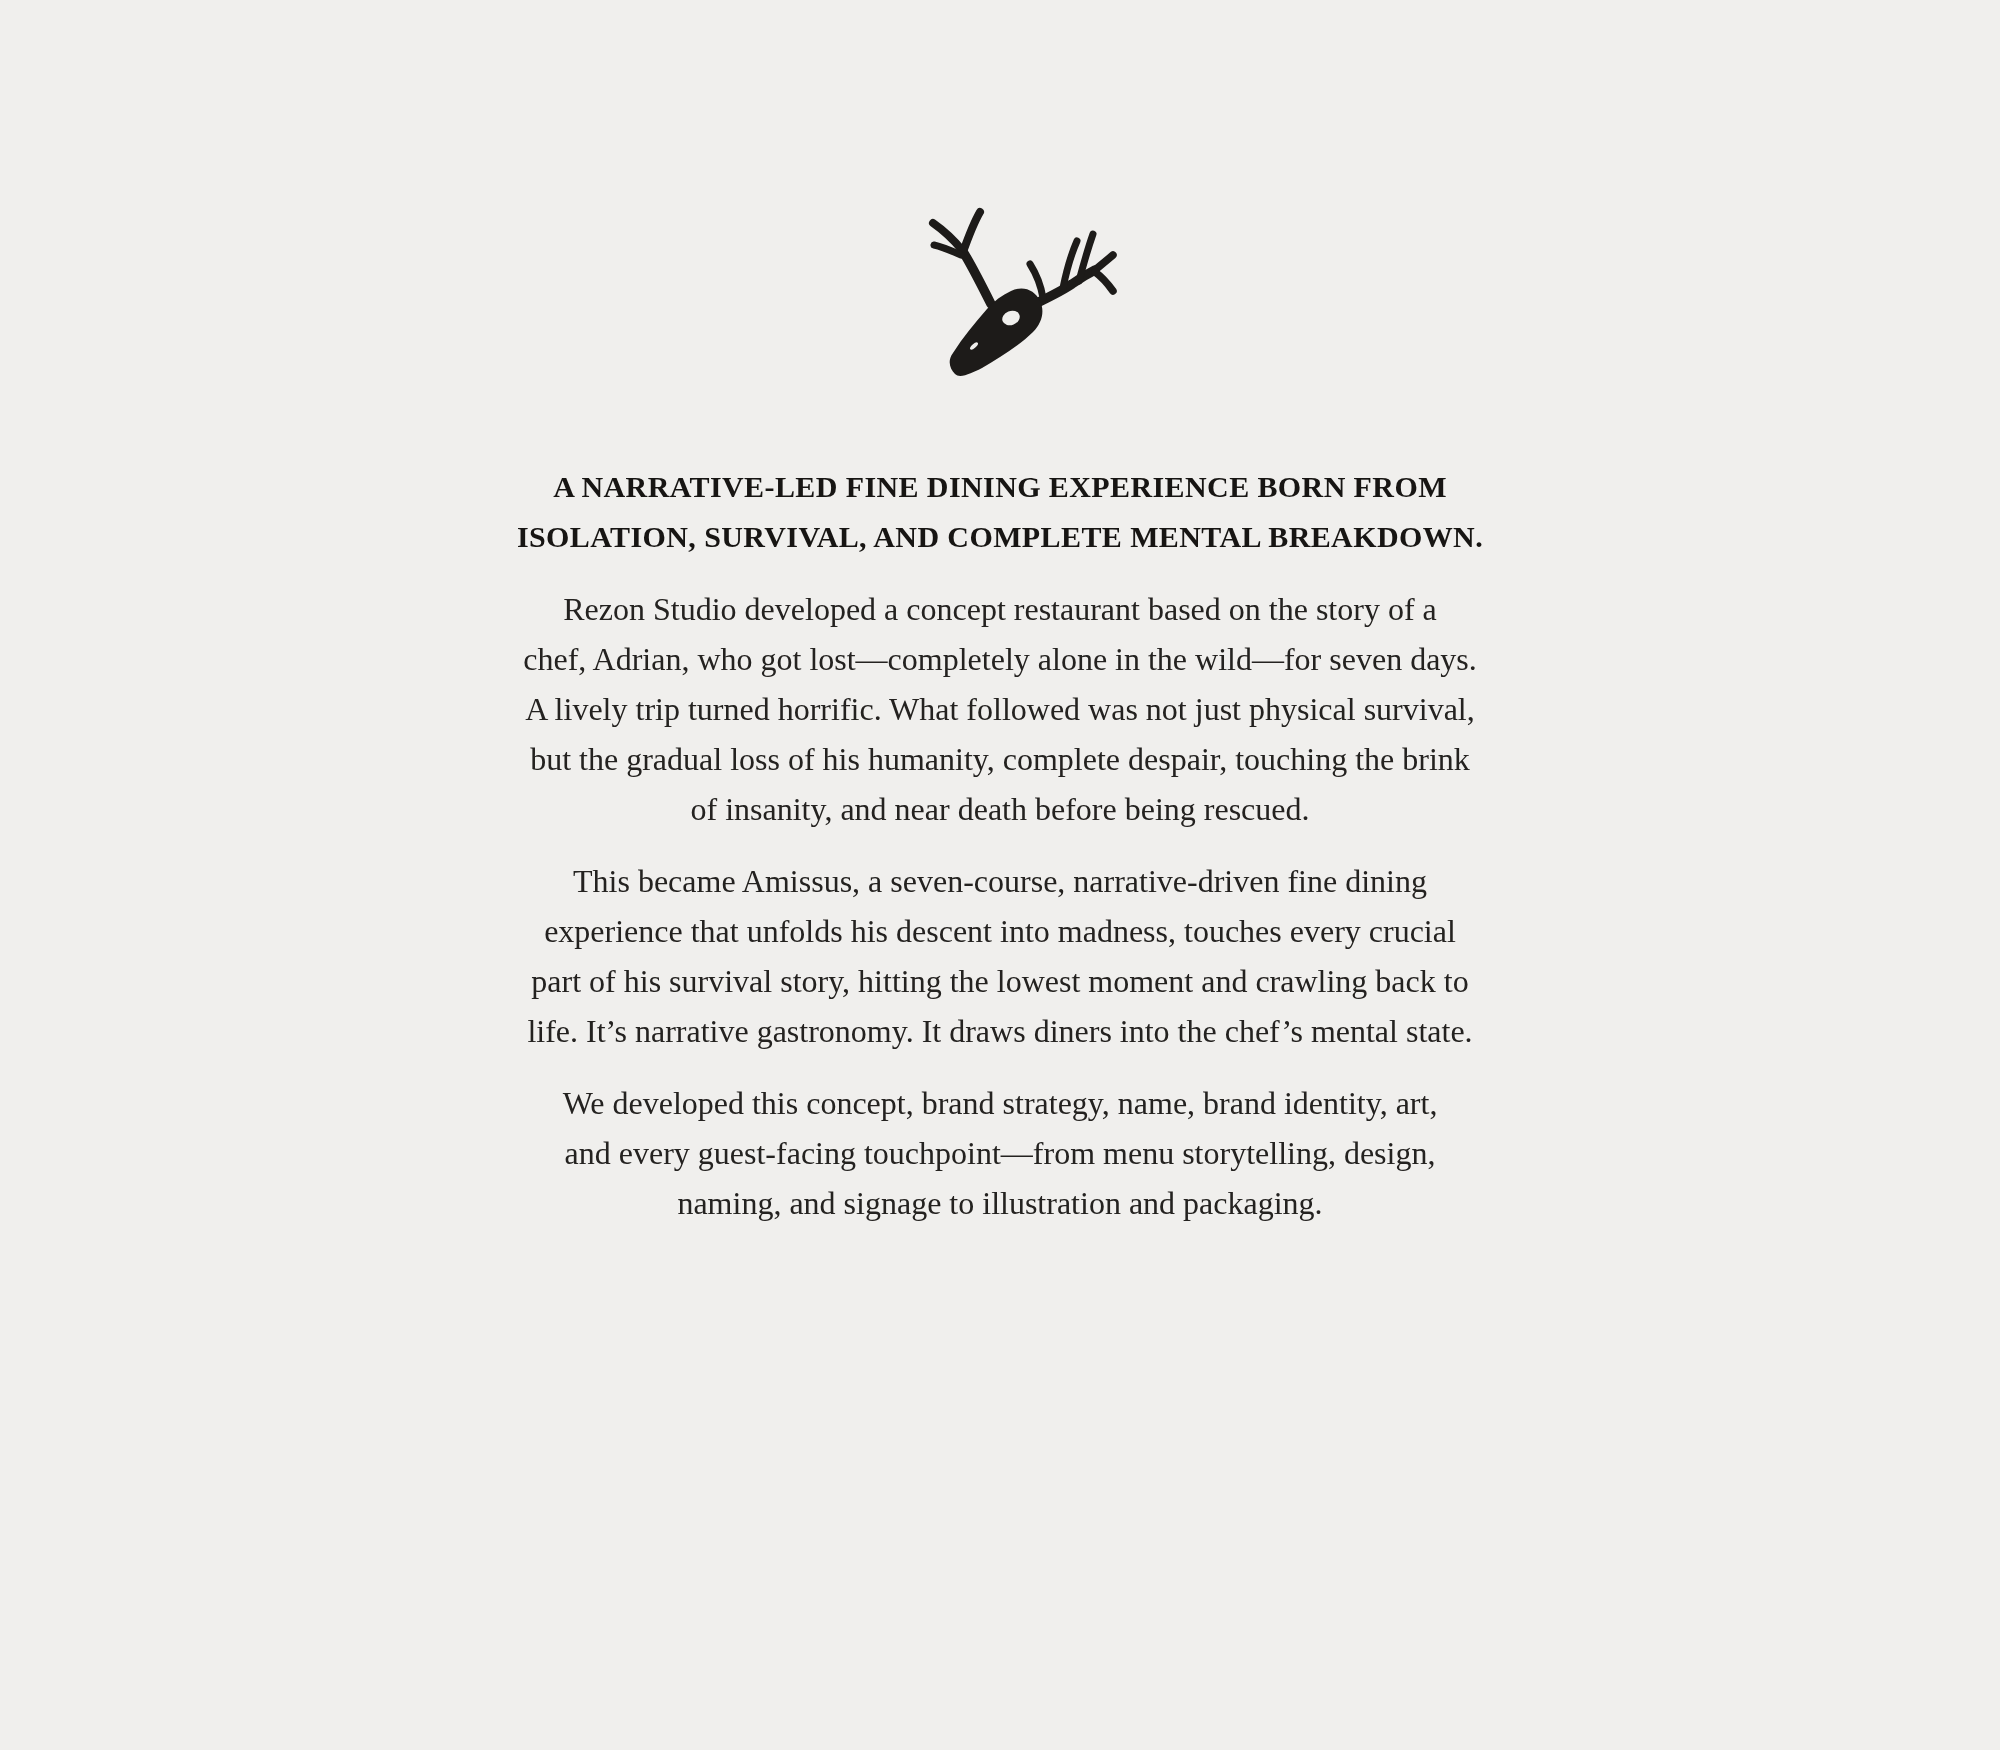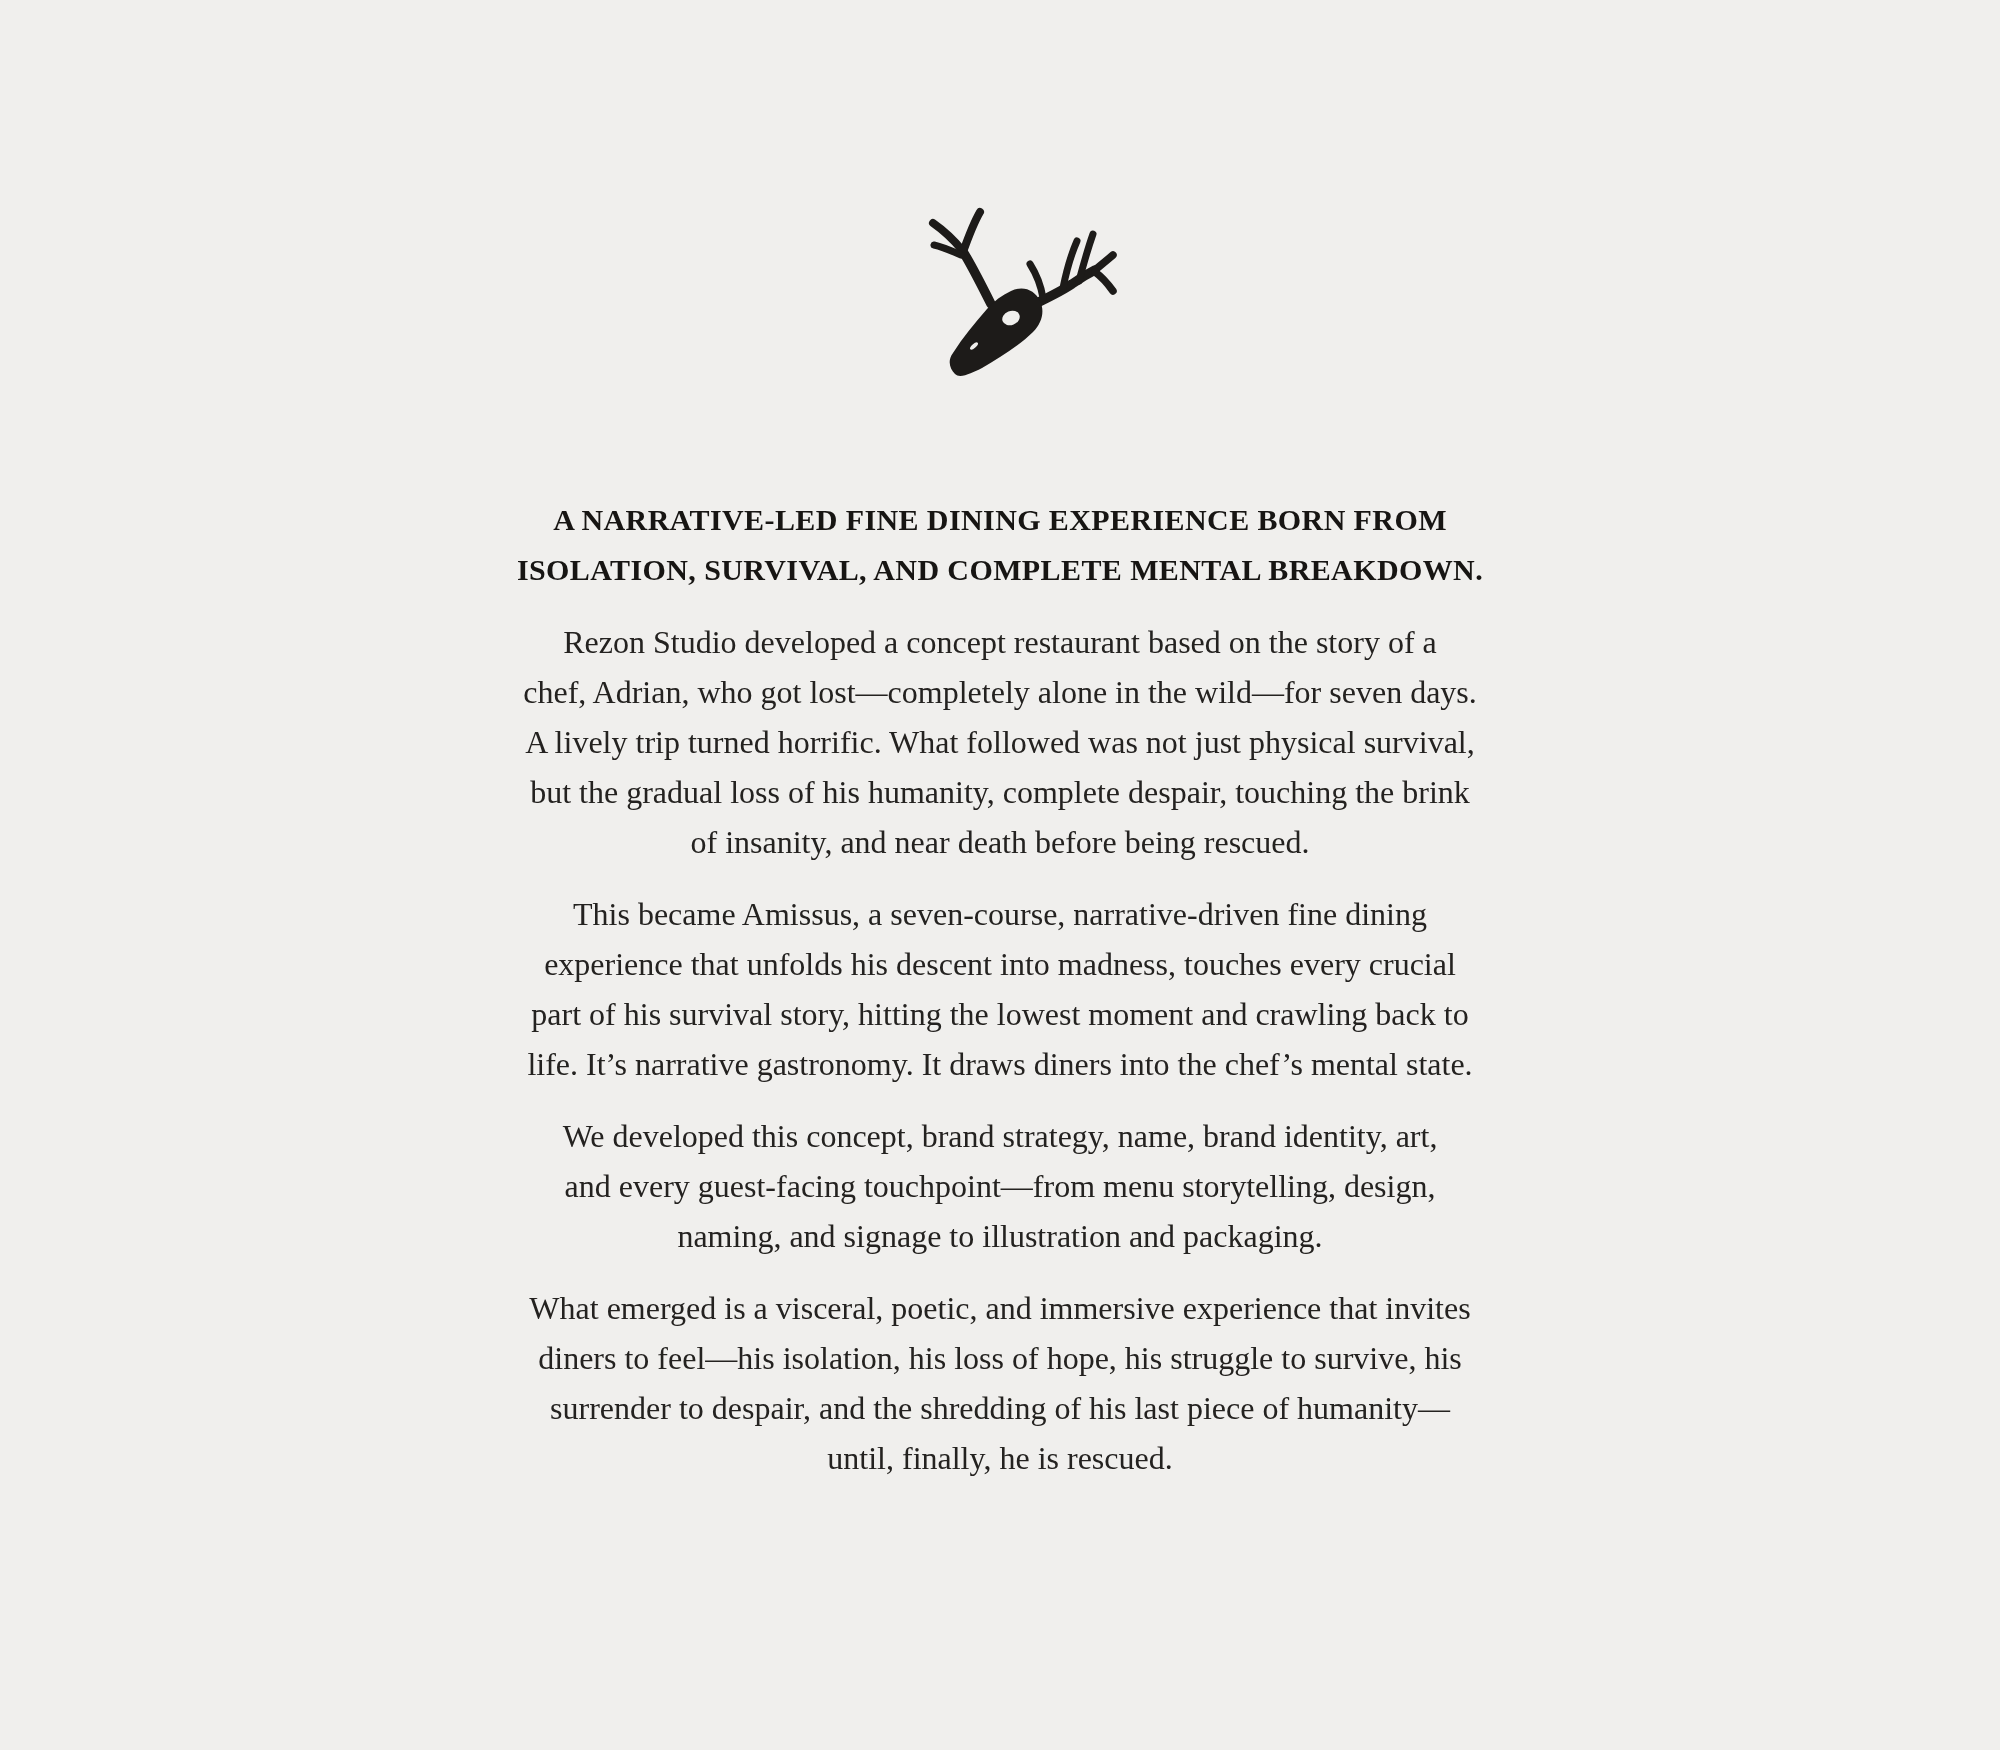--- a/index.html
+++ b/index.html
@@ -26,21 +26,21 @@
   .logo-svg {
     position: relative;
     left: 22px;
   }
   h1.page-title {
     font-size: 30px;
     line-height: 50px;
     font-weight: 700;
     color: #171513;
     letter-spacing: 0.4px;
-    margin: 117px 0 16px 0;
+    margin: 84px 0 16px 0;
     white-space: pre-line;
   }
   p.body-paragraph {
     font-size: 32px;
     line-height: 50px;
     font-weight: 400;
     color: #242220;
     margin: 22px 0 0 0;
     white-space: pre-line;
   }
@@ -86,18 +86,14 @@
 
   <p class="body-paragraph">This became Amissus, a seven-course, narrative-driven fine dining
 experience that unfolds his descent into madness, touches every crucial
 part of his survival story, hitting the lowest moment and crawling back to
 life. It’s narrative gastronomy. It draws diners into the chef’s mental state.</p>
 
   <p class="body-paragraph">We developed this concept, brand strategy, name, brand identity, art,
 and every guest-facing touchpoint—from menu storytelling, design,
 naming, and signage to illustration and packaging.</p>
 
-  <p class="body-paragraph">What emerged is a visceral, poetic, and immersive experience that invites
-diners to feel—his isolation, his loss of hope, his struggle to survive, his
-surrender to despair, and the shredding of his last piece of humanity—
-until, finally, he is rescued.</p>
 
 </div>
 
 </body></html>

